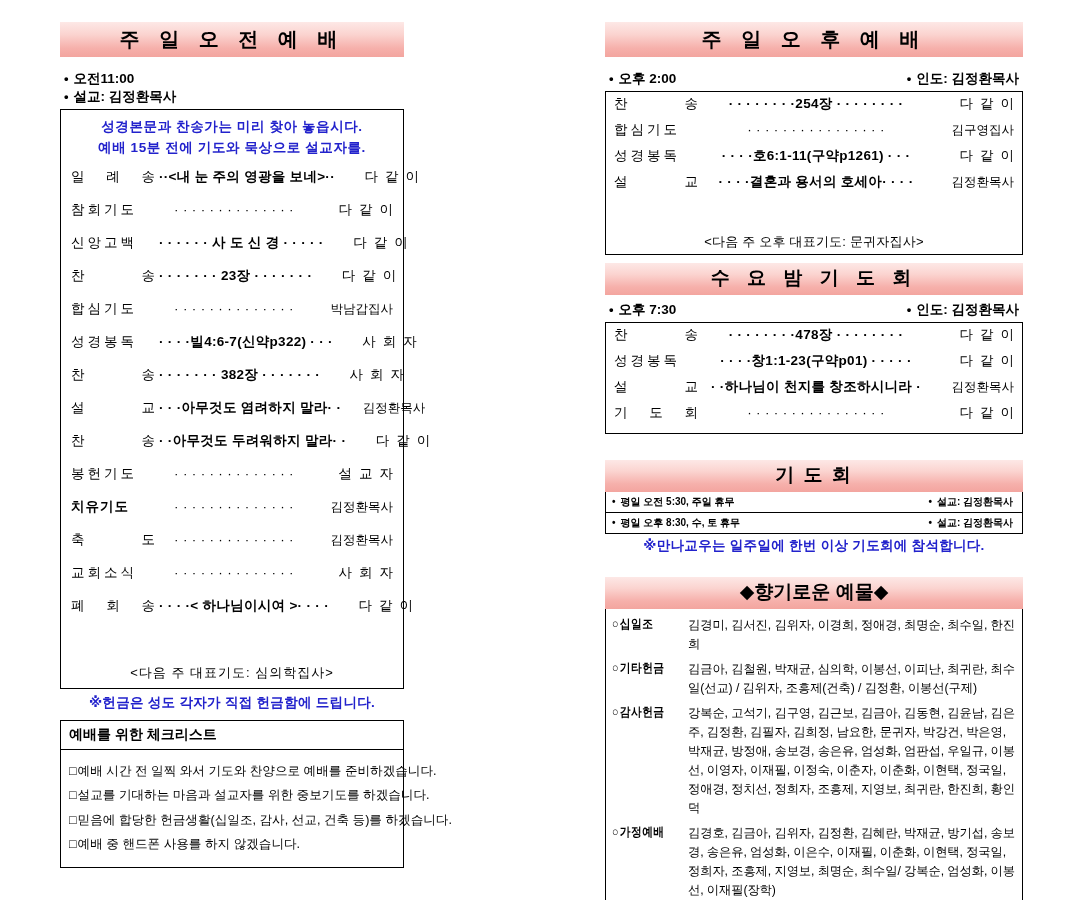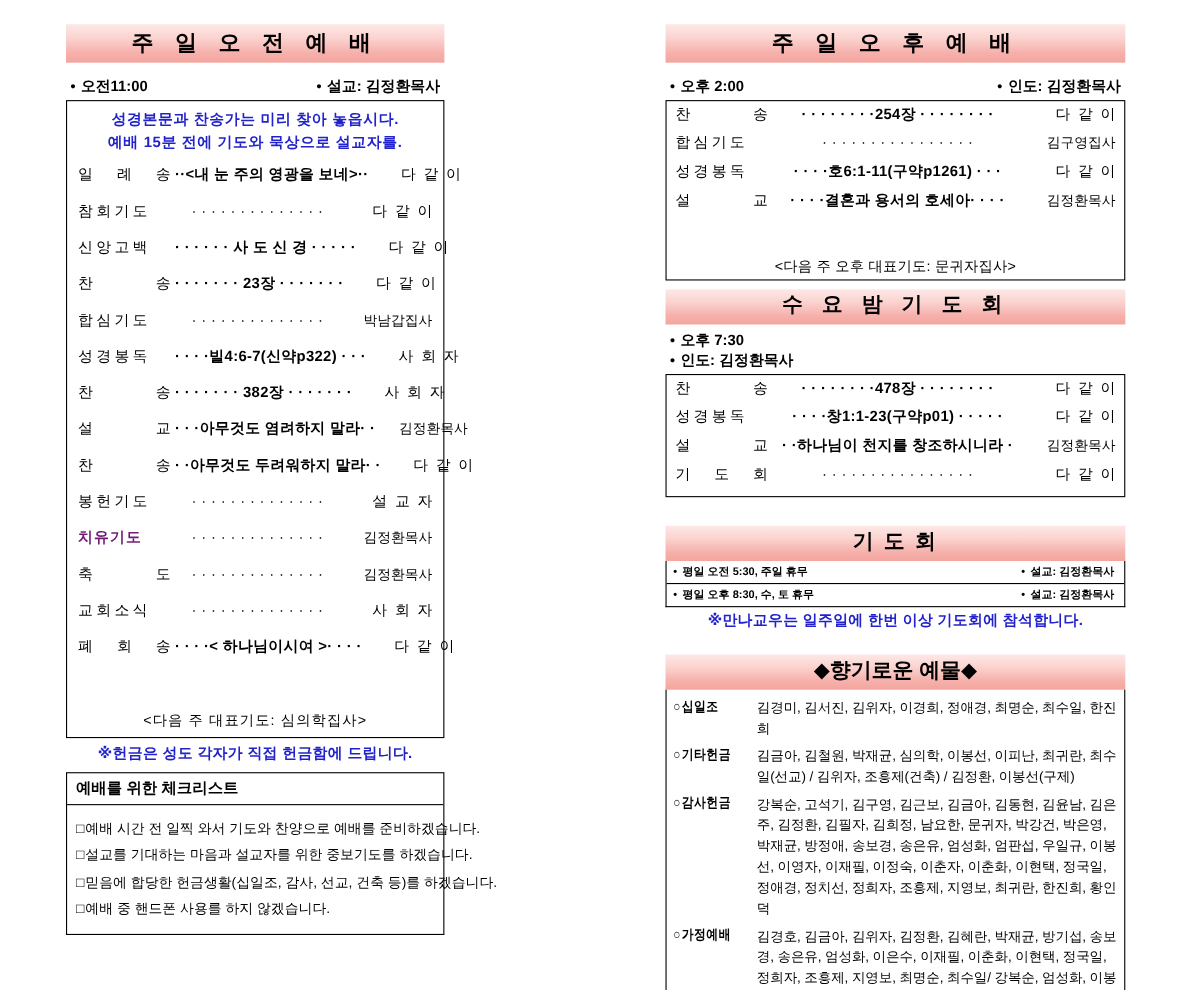--- a/index.html
+++ b/index.html
@@ -98,21 +98,21 @@
     letter-spacing: 3px;
     white-space: nowrap;
   }
   .srow .sname.spread {
     display: flex;
     justify-content: space-between;
     letter-spacing: 0;
     padding-right: 4px;
     box-sizing: border-box;
   }
-  .srow .sname.heal { color: #701a75; font-weight: bold; letter-spacing: 1px; }
+  .srow .sname.heal { color: #000000; font-weight: bold; letter-spacing: 1px; }
   .srow .smid {
     flex: 1 1 auto;
     text-align: center;
     white-space: nowrap;
     font-weight: bold;
     letter-spacing: 0.3px;
   }
   .srow .smid.plain { font-weight: normal; }
   .srow .sperson {
     width: 84px;
@@ -227,21 +227,21 @@
 </style>
 </head>
 <body>
 
 <div class="page">
 
   <div class="col-left">
 
     <div class="banner">주 일 오 전 예 배</div>
 
-    <div class="metarow" style="padding-top:13px;">
+    <div class="metarow" style="padding-top:13px;flex-direction:column;">
       <span class="bullet">오전11:00</span>
       <span class="bullet">설교: 김정환목사</span>
     </div>
 
     <div class="orderbox">
       <div class="notice">성경본문과 찬송가는 미리 찾아 놓읍시다.</div>
       <div class="notice" style="margin-bottom:9px;">예배 15분 전에 기도와 묵상으로 설교자를.</div>
 
       <div class="srow">
         <span class="sname spread">
@@ -435,21 +435,21 @@
             <span>교</span>
           </span>
         <span class="smid">· · · ·결혼과 용서의 호세아· · · ·</span>
         <span class="sperson">김정환목사</span>
       </div>
       <div class="nextpray tight">&lt;다음 주 오후 대표기도: 문귀자집사&gt;</div>
     </div>
 
     <div class="banner small" style="margin-top:8px;">수 요 밤 기 도 회</div>
 
-    <div class="metarow" style="padding-top:6px;flex-direction:column;">
+    <div class="metarow" style="padding-top:6px;">
       <span class="bullet">오후 7:30</span>
       <span class="bullet">인도: 김정환목사</span>
     </div>
 
     <div class="orderbox compact">
       <div class="srow dense">
         <span class="sname spread">
             <span>찬</span>
             <span>송</span>
           </span>

